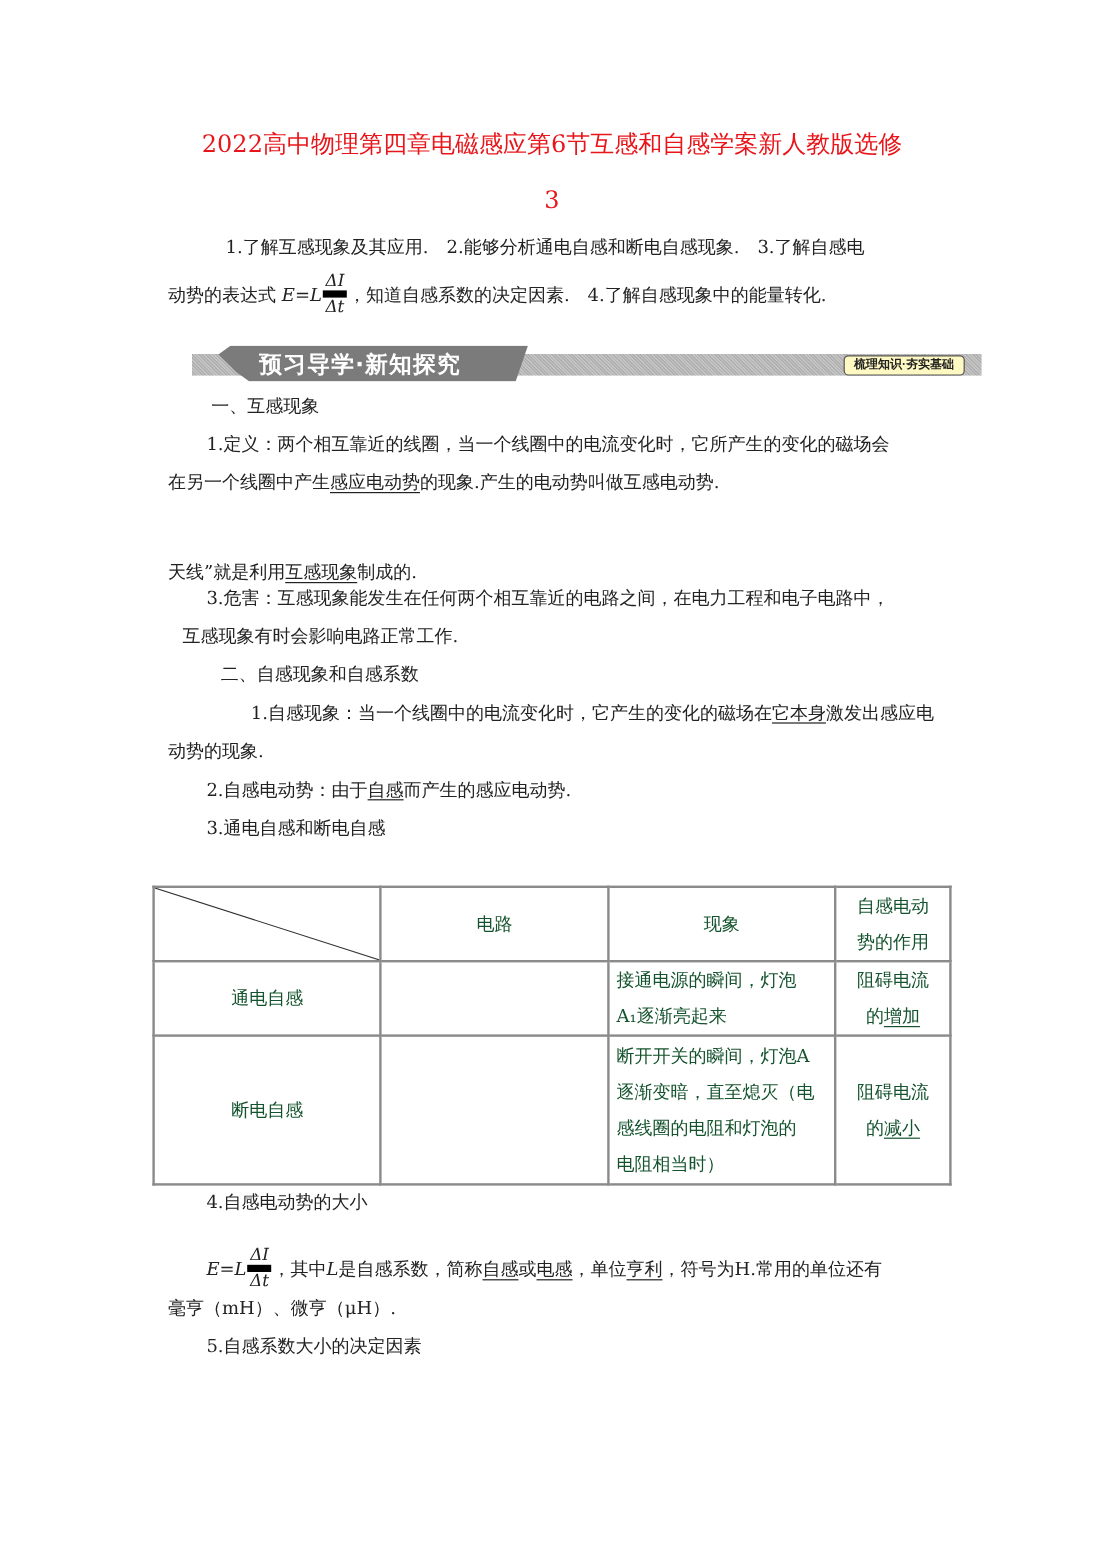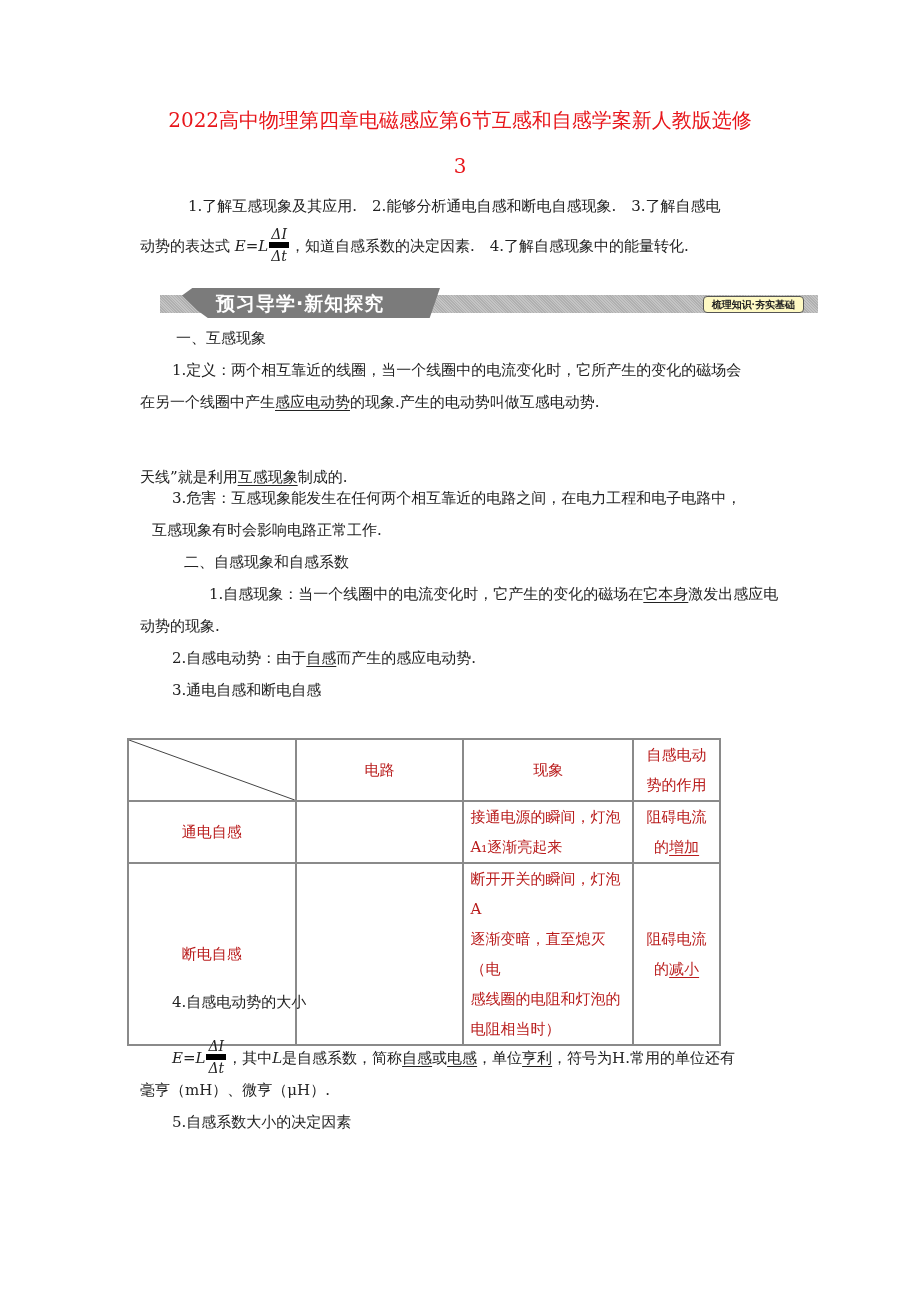--- a/index.html
+++ b/index.html
@@ -22,22 +22,22 @@
                 background: repeating-linear-gradient(45deg, #b0b0b0 0 1px, #c4c4c4 1px 2px); }
   .banner-tab { position: absolute; left: 22px; top: 0; width: 258px; height: 30px;
                 background: #7b7b7b; clip-path: polygon(0 25%, 4% 0, 100% 0, 96% 100%, 10% 100%, 6% 75%); }
   .banner-title { position: absolute; left: 56px; top: 3px; color: #ffffff; font-weight: bold;
                   font-family: "DejaVu Sans", "Liberation Sans", sans-serif; font-size: 19px; letter-spacing: 1px; }
   .banner-tag { position: absolute; right: 14px; top: 8px; height: 15px; padding: 0 8px;
                 background: #fef9c3; border: 1px solid #555; border-radius: 4px;
                 font-family: Liberation Sans, sans-serif; font-size: 10px; line-height: 15px;
                 font-weight: bold; color: #222; }
   
-  table.tbl { position: absolute; left: 127px; top: 738px; width: 594px; border-collapse: collapse;
-              font-size: 15px; color: #b91c1c; }
+  table.tbl { position: absolute; left: 127px; top: 738px; width: 666px; border-collapse: collapse;
+              font-size: 15px; color: #14532d; }
   table.tbl td { border: 2px solid #8a8a8a; padding: 0 6px; vertical-align: middle; line-height: 34px; }
   .c-center { text-align: center; }
   .diag { position: relative; padding: 0 !important; }
   .diag svg { position: absolute; left: 0; top: 0; width: 100%; height: 100%; }
 </style>
 </head>
 <body>
 
 <div class="page">
 

